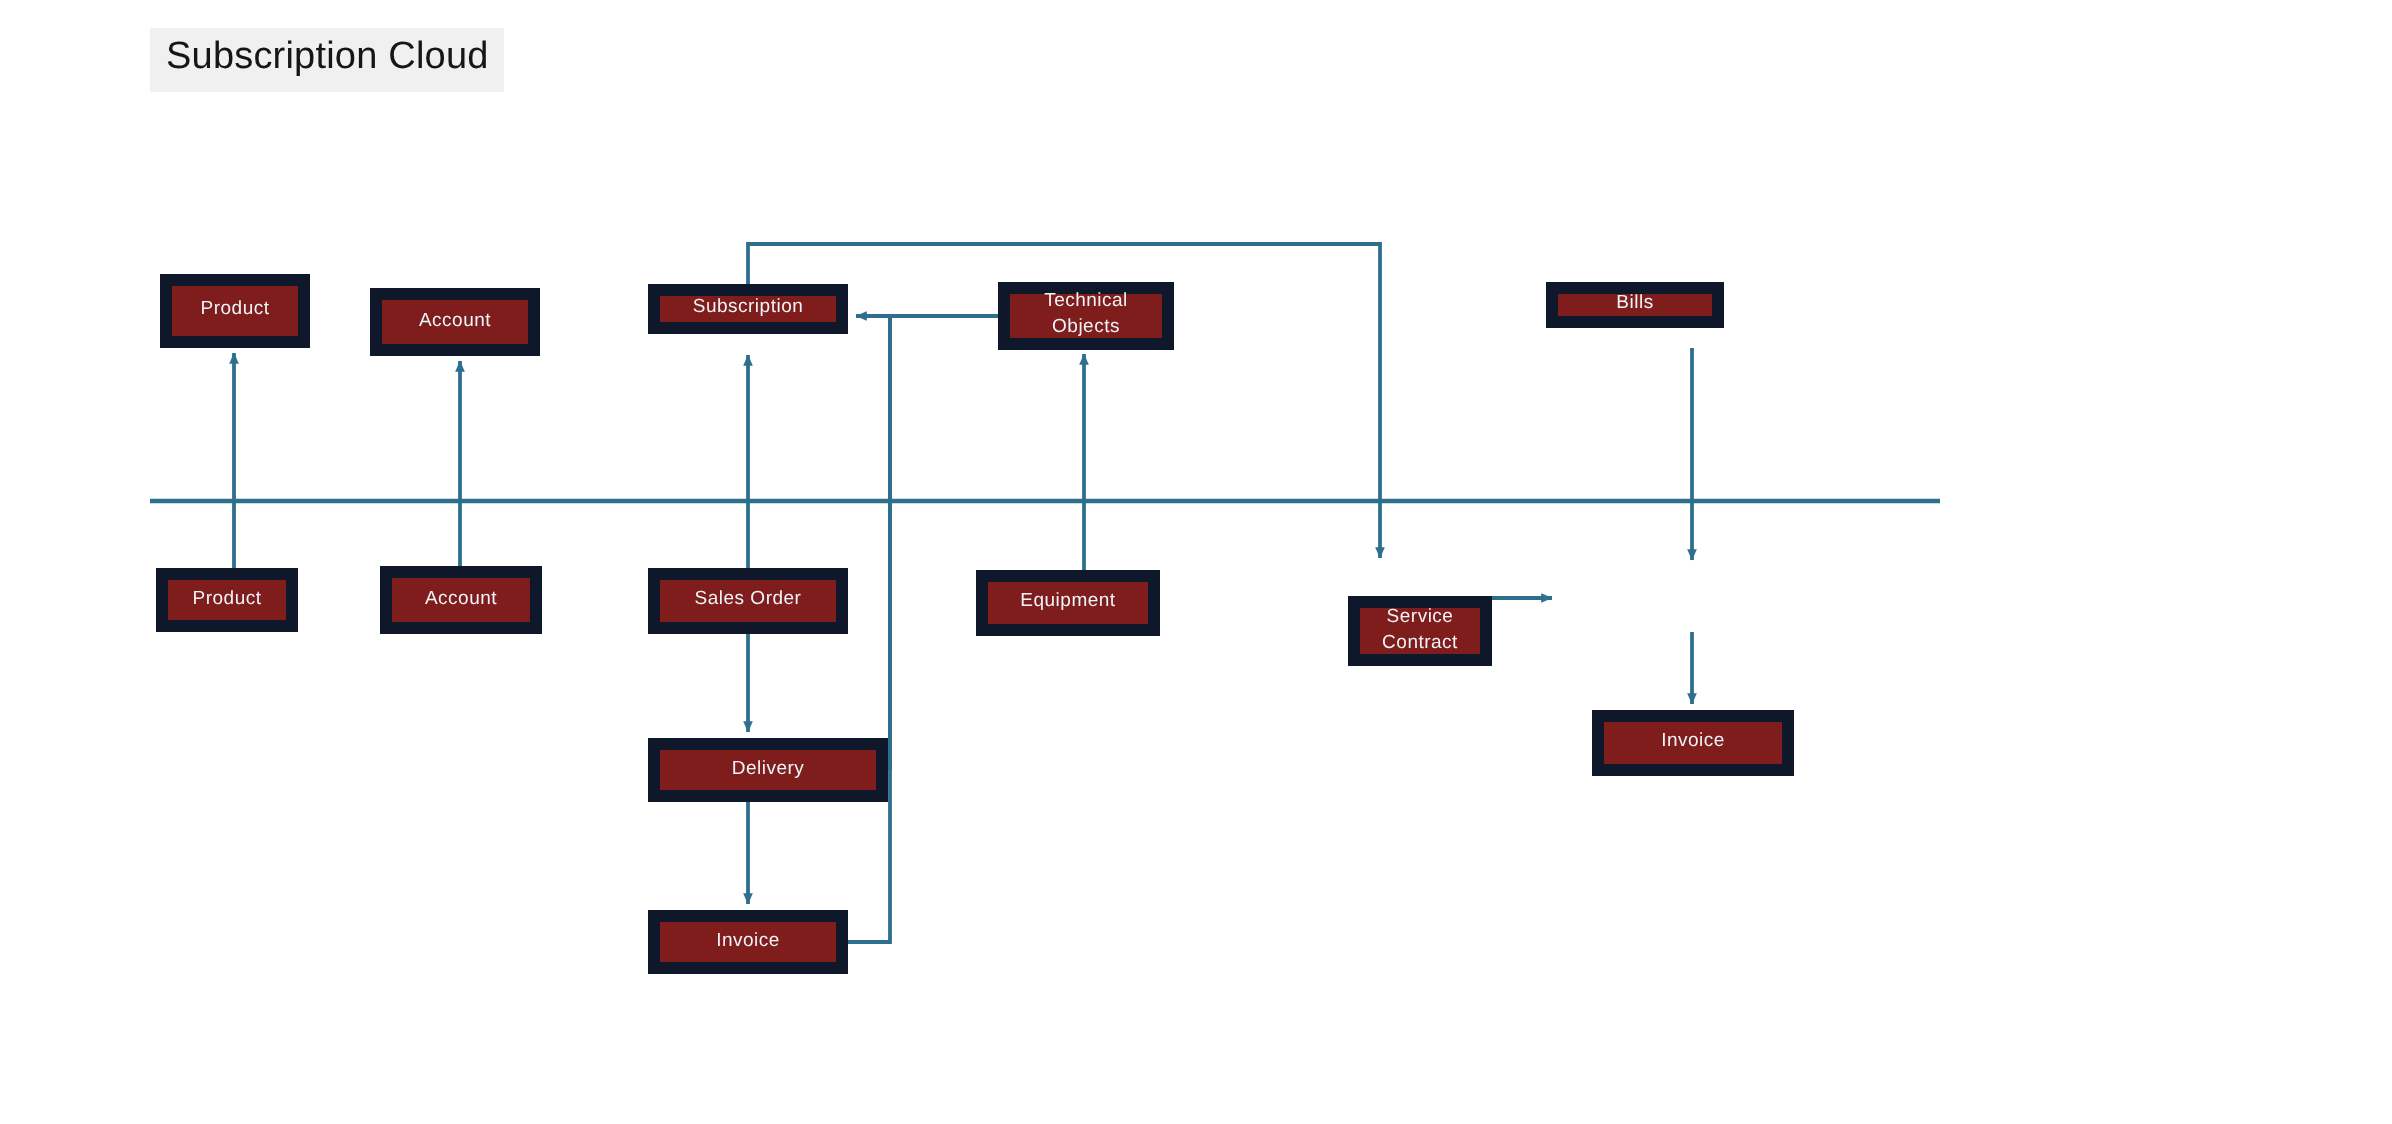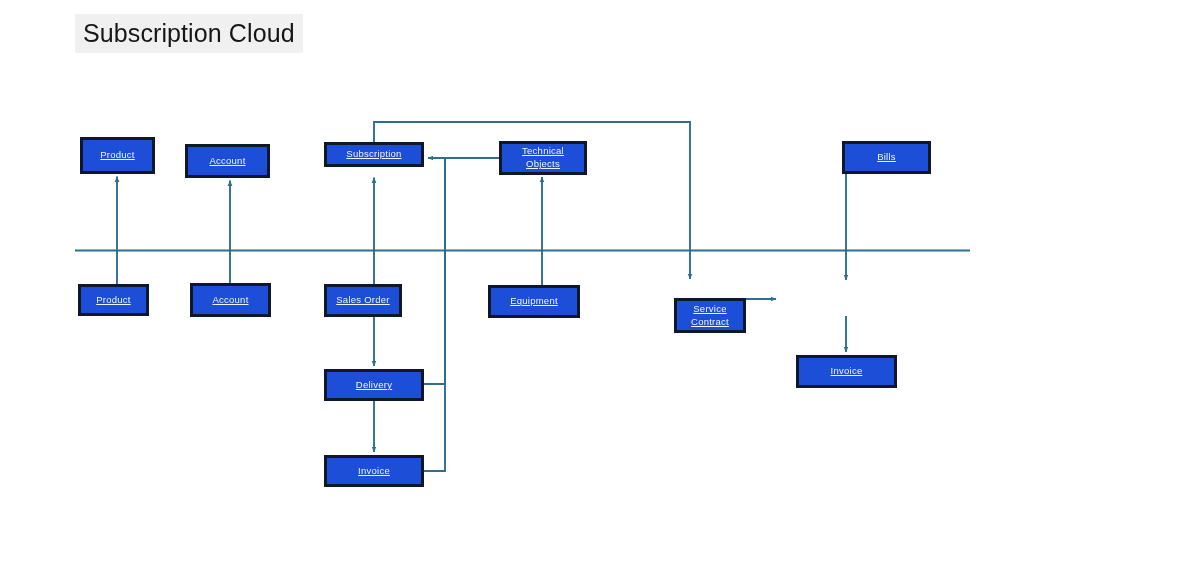--- a/index.html
+++ b/index.html
@@ -23,42 +23,41 @@
     left: 0;
     top: 0;
     width: 1196px;
     height: 562px;
     pointer-events: none;
   }
   .zone-label {
     position: absolute;
     background: #f0f0f0;
     color: #161616;
-    font-size: 25px;
+    font-size: 19px;
     line-height: 1.2;
     letter-spacing: 0.1px;
     padding: 4px 8px 5px 8px;
     white-space: nowrap;
   }
   .node {
     position: absolute;
     box-sizing: border-box;
-    background: #1d4ed8;
-    border: 3px solid #0f172a;
+    background: #7f1d1d;
+    border: 6px solid #0f172a;
     color: #eef4f8;
     display: flex;
     align-items: center;
     justify-content: center;
     text-align: center;
     font-size: 9.5px;
     line-height: 1.35;
     letter-spacing: 0.25px;
     padding: 2px 3px;
     box-shadow: 0 0 0 0 rgba(0,0,0,0);
-    text-decoration: underline;
   }
   .node span {
     display: block;
     width: 100%;
   }
 </style>
 </head>
 <body>
 
 <div id="canvas">
@@ -111,46 +110,46 @@
   </div>
 
   <div class="node" style="left:324px; top:142px; width:100px; height:25px;">
     <span>Subscription</span>
   </div>
 
   <div class="node" style="left:499px; top:141px; width:88px; height:34px;">
     <span>Technical Objects</span>
   </div>
 
-  <div class="node" style="left:842px; top:141px; width:89px; height:33px;">
+  <div class="node" style="left:773px; top:141px; width:89px; height:23px;">
     <span>Bills</span>
   </div>
 
   <div class="node" style="left:78px; top:284px; width:71px; height:32px;">
     <span>Product</span>
   </div>
 
   <div class="node" style="left:190px; top:283px; width:81px; height:34px;">
     <span>Account</span>
   </div>
 
-  <div class="node" style="left:324px; top:284px; width:78px; height:33px;">
+  <div class="node" style="left:324px; top:284px; width:100px; height:33px;">
     <span>Sales Order</span>
   </div>
 
   <div class="node" style="left:488px; top:285px; width:92px; height:33px;">
     <span>Equipment</span>
   </div>
 
   <div class="node" style="left:674px; top:282px; width:72px; height:35px;margin-top:16px;">
     <span>Service Contract</span>
   </div>
 
 
-  <div class="node" style="left:324px; top:369px; width:100px; height:32px;">
+  <div class="node" style="left:324px; top:369px; width:120px; height:32px;">
     <span>Delivery</span>
   </div>
 
   <div class="node" style="left:796px; top:355px; width:101px; height:33px;">
     <span>Invoice</span>
   </div>
 
   <div class="node" style="left:324px; top:455px; width:100px; height:32px;">
     <span>Invoice</span>
   </div>

